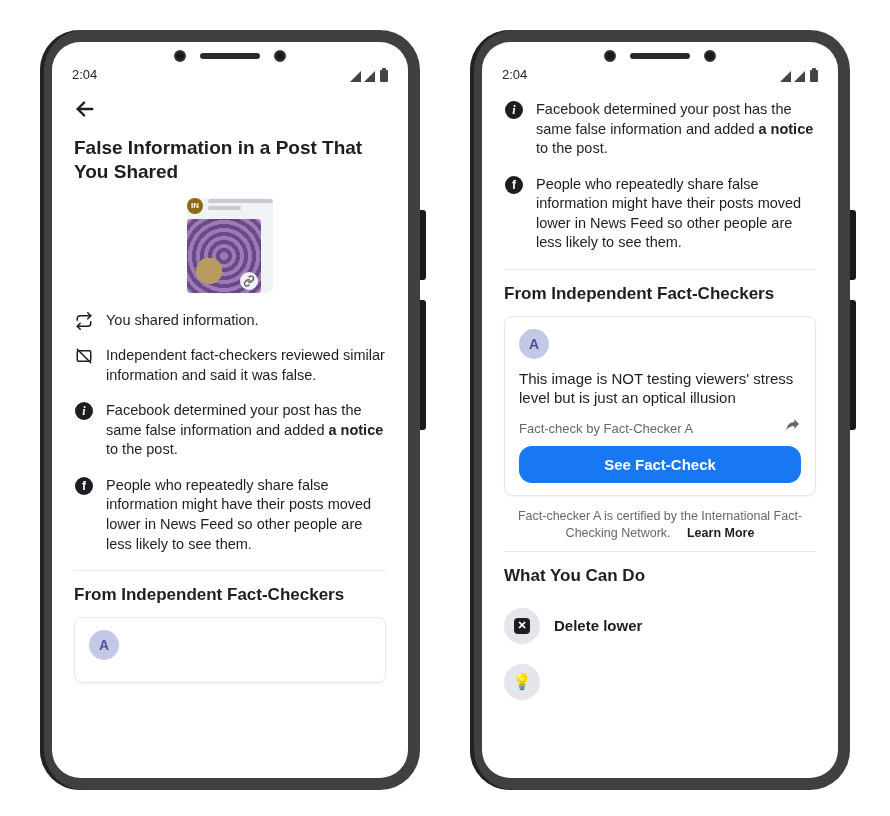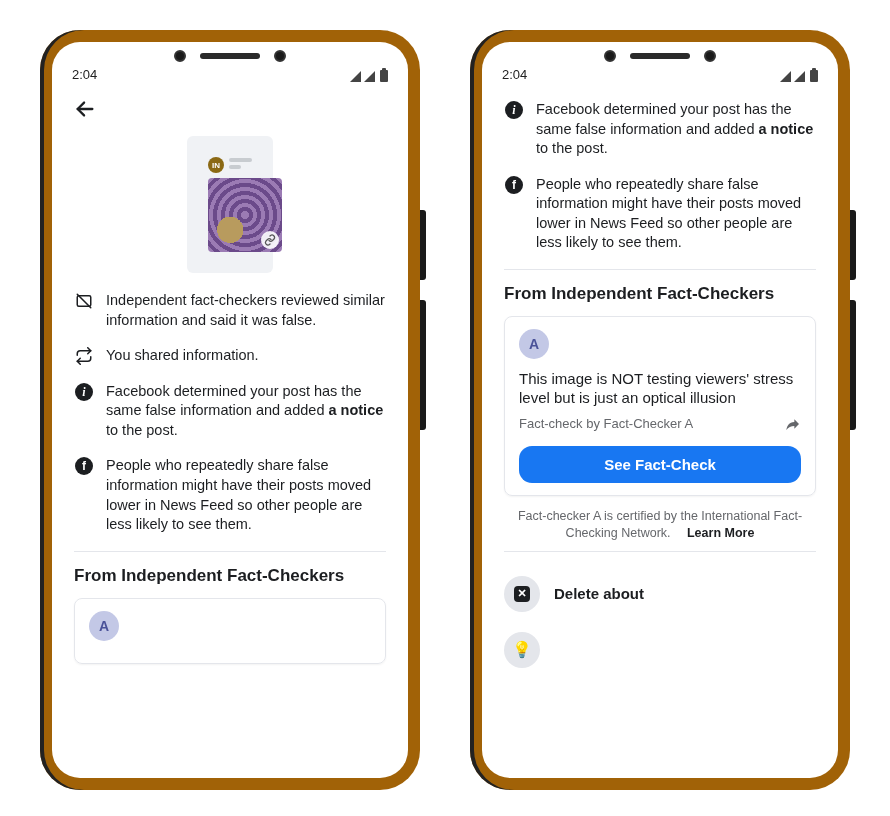--- a/index.html
+++ b/index.html
@@ -10,21 +10,21 @@
     gap: 50px;
     justify-content: center;
     align-items: flex-start;
     padding: 30px 20px;
     width: 890px;
     height: 816px;
   }
   .phone {
     width: 380px;
     height: 760px;
-    background: #a16207;
+    background: #404040;
     border-radius: 40px;
     padding: 12px;
     position: relative;
     box-shadow: 4px 0 0 #222 inset;
   }
   .phone::after {
     content: "";
     position: absolute;
     right: -6px;
     top: 180px;
@@ -81,21 +81,21 @@
     padding: 8px 22px 0;
     color: #1c1e21;
   }
   .back-arrow { font-size: 22px; font-weight: 700; padding: 4px 0 10px; cursor: pointer; }
   h1.title { font-size: 19px; font-weight: 800; line-height: 1.25; margin-bottom: 14px; }
   .post-thumb {
     width: 86px;
     margin: 0 auto 18px;
     background: #f0f2f5;
     border-radius: 6px;
-    padding: 21px;
+    padding: 0;
   }
   .thumb-header { display: flex; gap: 5px; align-items: center; margin-bottom: 5px; }
   .thumb-avatar { width: 16px; height: 16px; border-radius: 50%; background: #8b6914; color:#fff; font-size:8px; font-weight:700; display:flex; align-items:center; justify-content:center; }
   .thumb-lines { flex:1; }
   .thumb-line { height: 4px; background: #c8ccd0; border-radius: 2px; margin-bottom: 3px; }
   .thumb-line.short { width: 50%; }
   .thumb-img {
     width: 74px; height: 74px; border-radius: 4px;
     background:
       radial-gradient(circle at 30% 70%, #b89b5e 0 18%, transparent 18%),
@@ -124,21 +124,21 @@
     padding: 12px 14px;
     box-shadow: 0 1px 2px rgba(0,0,0,0.05);
   }
   .fc-avatar {
     width: 30px; height: 30px; border-radius: 50%;
     background: #c3c8e6; color: #4a5299;
     display:flex; align-items:center; justify-content:center;
     font-weight: 700; font-size: 14px; margin-bottom: 10px;
   }
   .fc-title { font-size: 15px; font-weight: 400; line-height: 1.3; margin-bottom: 8px; }
-  .fc-byline-row { display:flex; justify-content:space-between; align-items:flex-start; margin-bottom: 10px; }
+  .fc-byline-row { display:flex; justify-content:space-between; align-items:flex-end; margin-bottom: 10px; }
   .fc-byline { font-size: 13px; color: #65676b; }
   .fc-share { color: #65676b; font-size: 16px; cursor:pointer; }
   .fc-button {
     display: block; width: 100%;
     background: #1877f2; color: #fff;
     border: none; border-radius: 13px;
     padding: 10px 0; font-size: 15px; font-weight: 700;
     text-align: center; cursor: pointer;
   }
   .cert-note { font-size: 12.5px; color: #65676b; text-align: center; margin: 12px 4px 8px; line-height:1.4; }
@@ -176,20 +176,21 @@
         <span class="batt"></span>
       </span>
     </div>
     <div class="content fade-bottom">
       <div class="back-arrow">
         <svg width="22" height="22" viewBox="0 0 24 24" fill="none" stroke="#1c1e21" stroke-width="2.5" stroke-linecap="round" stroke-linejoin="round">
             <line x1="20" y1="12" x2="4" y2="12"></line>
             <polyline points="11 5 4 12 11 19"></polyline>
           </svg>
       </div>
+      <h1 class="title">False Information in a Post That You Shared</h1>
 
       <div class="post-thumb">
         <div class="thumb-header">
           <span class="thumb-avatar">IN</span>
           <div class="thumb-lines">
             <div class="thumb-line"></div>
               <div class="thumb-line short"></div>
           </div>
         </div>
         <div class="thumb-img">
@@ -198,37 +199,37 @@
                 <path d="M10 13a5 5 0 0 0 7 0l3-3a5 5 0 0 0-7-7l-1 1"></path>
                 <path d="M14 11a5 5 0 0 0-7 0l-3 3a5 5 0 0 0 7 7l1-1"></path>
               </svg>
           </span>
         </div>
       </div>
 
       <div class="info-row">
         <span class="info-icon">
           <svg viewBox="0 0 24 24" fill="none" stroke="#1c1e21" stroke-width="2" stroke-linecap="round" stroke-linejoin="round">
-              <rect x="3" y="5" width="18" height="14" rx="2"></rect>
-              <line x1="3" y1="3" x2="21" y2="21"></line>
-            </svg>
-        </span>
-        <span class="info-text">Independent fact-checkers reviewed similar information and said it was false.</span>
-      </div>
-
-      <div class="info-row">
-        <span class="info-icon">
-          <svg viewBox="0 0 24 24" fill="none" stroke="#1c1e21" stroke-width="2" stroke-linecap="round" stroke-linejoin="round">
               <polyline points="17 1 21 5 17 9"></polyline>
               <path d="M3 11V9a4 4 0 0 1 4-4h14"></path>
               <polyline points="7 23 3 19 7 15"></polyline>
               <path d="M21 13v2a4 4 0 0 1-4 4H3"></path>
             </svg>
         </span>
         <span class="info-text">You shared information.</span>
+      </div>
+
+      <div class="info-row">
+        <span class="info-icon">
+          <svg viewBox="0 0 24 24" fill="none" stroke="#1c1e21" stroke-width="2" stroke-linecap="round" stroke-linejoin="round">
+              <rect x="3" y="5" width="18" height="14" rx="2"></rect>
+              <line x1="3" y1="3" x2="21" y2="21"></line>
+            </svg>
+        </span>
+        <span class="info-text">Independent fact-checkers reviewed similar information and said it was false.</span>
       </div>
 
       <div class="info-row">
         <span class="info-icon">
             <span class="glyph circle-i">i</span>
           </span>
         <span class="info-text">Facebook determined your post has the same false information and added <b>a notice</b> to the post.</span>
       </div>
 
       <div class="info-row">
@@ -294,26 +295,27 @@
           </span>
         </div>
         <button class="fc-button">See Fact-Check</button>
       </div>
 
       <div class="cert-note">
         <span>Fact-checker A is certified by the International Fact-Checking Network. </span><b>Learn More</b>
       </div>
 
       <hr class="sep">
+      <h2 class="section">What You Can Do</h2>
 
       <div class="action-row">
         <span class="action-icon">
             <span class="sq">✕</span>
           </span>
-        <span>Delete about</span>
+        <span>Delete lower</span>
       </div>
 
       <div class="action-row">
         <span class="action-icon">
             <span class="bulb">💡</span>
           </span>
       </div>
 
     </div>
   </div>

